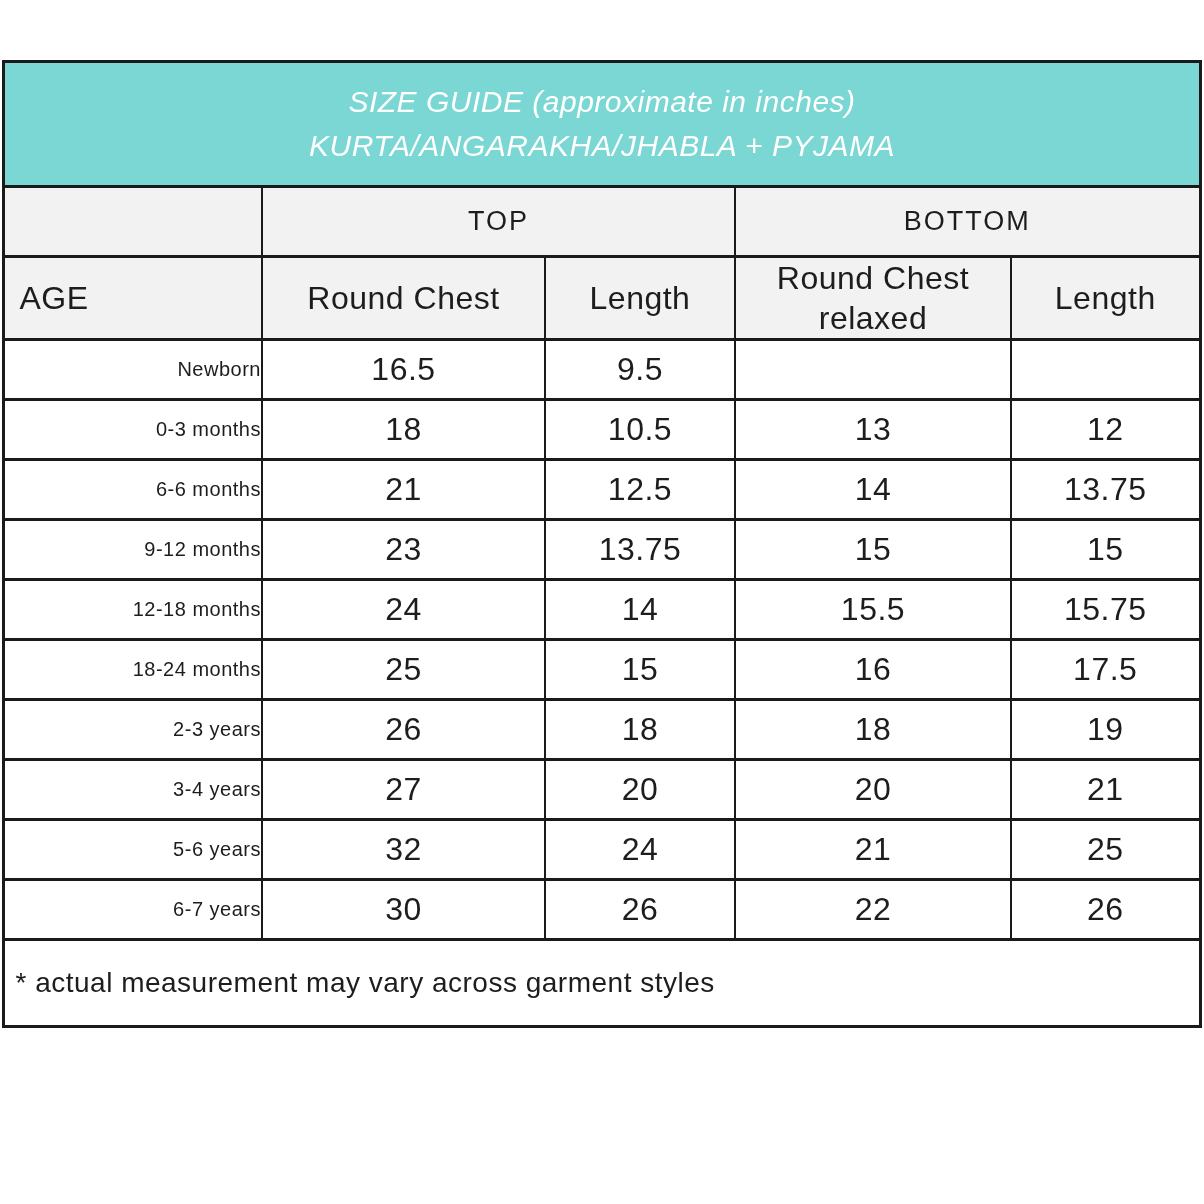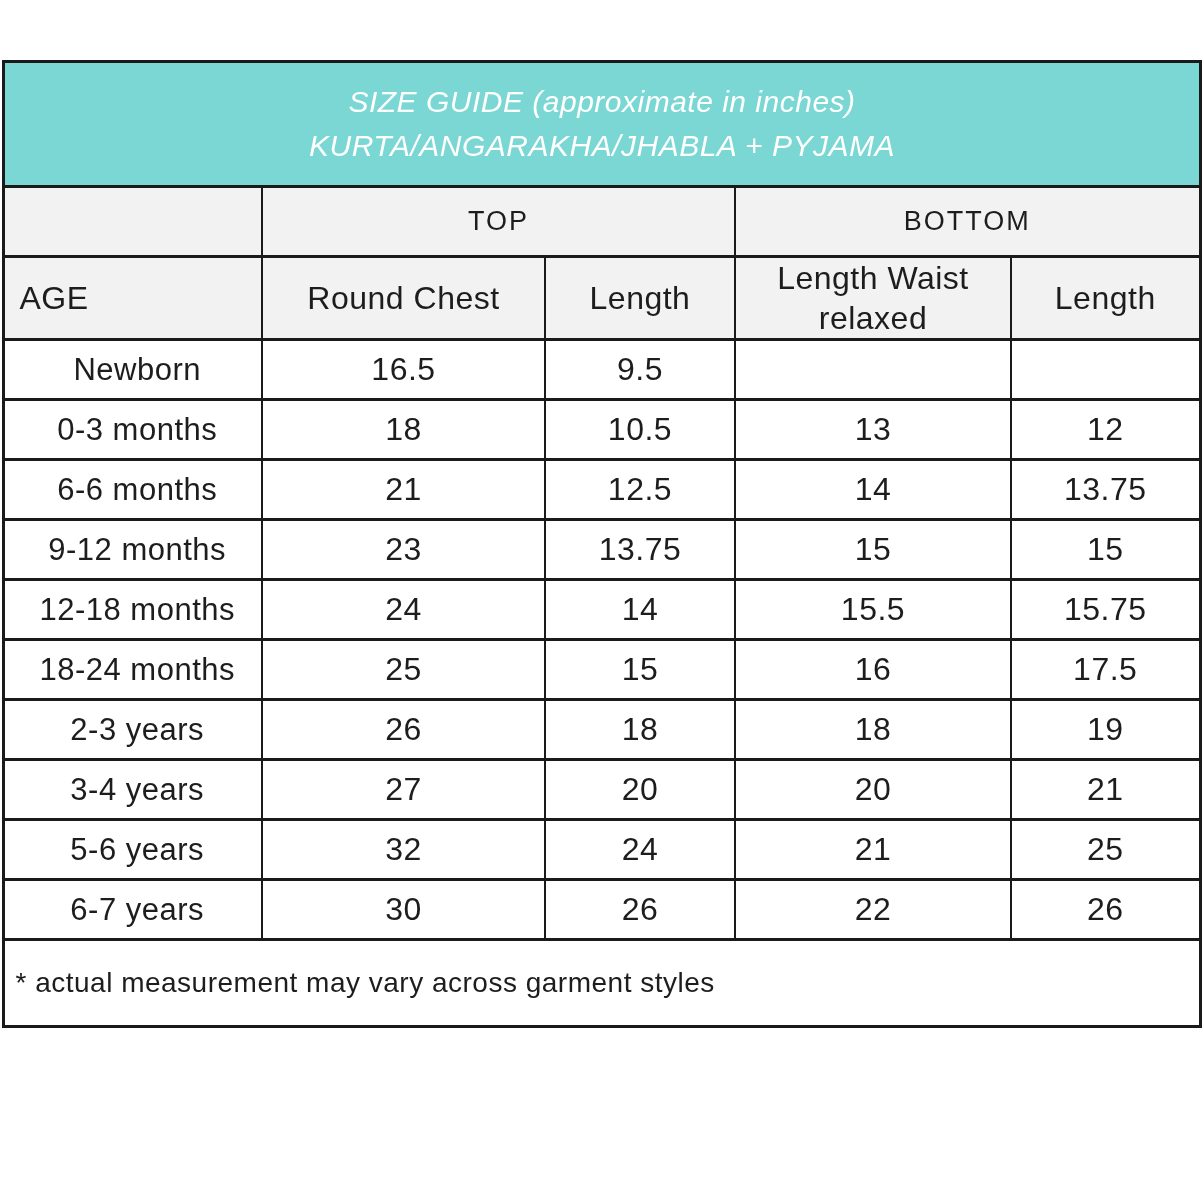--- a/index.html
+++ b/index.html
@@ -59,23 +59,23 @@
     padding: 0 14px;
   }
   .colhead-row th.age-col { text-align: left; }
   tbody tr { height: 60px; background: #ffffff; }
   tbody td {
     font-size: 32px;
     text-align: center;
     vertical-align: middle;
   }
   tbody td.age-col {
-    text-align: center;
+    text-align: right;
     padding-left: 8px;
-    font-size: 31px;
+    font-size: 20px;
   }
   .footnote-cell {
     height: 87px;
     font-size: 28px;
     text-align: left;
     vertical-align: middle;
     padding-left: 10px;
     background: #ffffff;
     letter-spacing: 0.8px;
   }
@@ -100,21 +100,21 @@
     </tr>
     <tr class="group-row">
       <th></th>
       <th colspan="2">TOP</th>
       <th colspan="2">BOTTOM</th>
     </tr>
     <tr class="colhead-row">
       <th class="age-col">AGE</th>
       <th>Round Chest</th>
       <th>Length</th>
-      <th>Length Waist relaxed</th>
+      <th>Round Chest relaxed</th>
       <th>Length</th>
     </tr>
   </thead>
   <tbody>
       <tr>
         <td class="age-col">Newborn</td>
         <td>16.5</td>
         <td>9.5</td>
         <td></td>
         <td></td>

